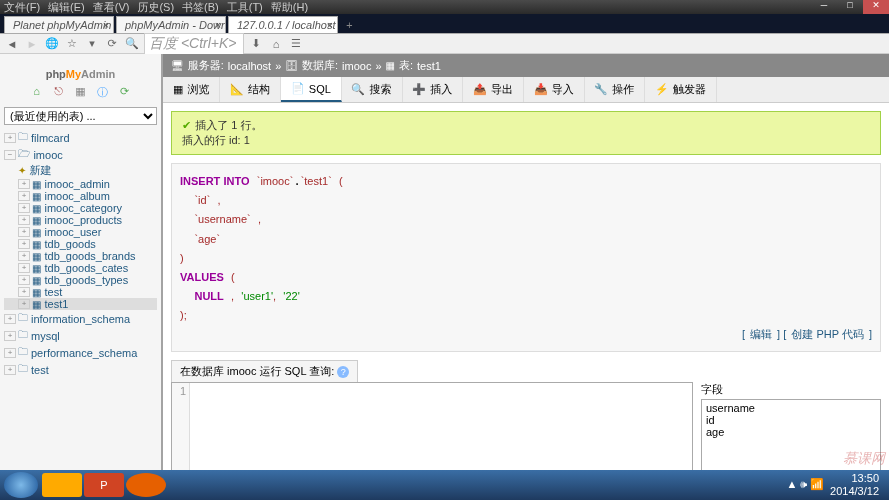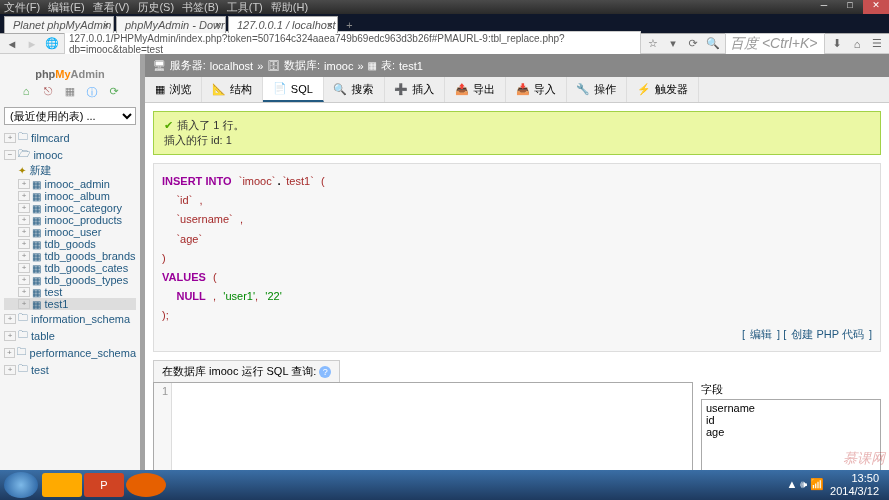--- a/index.html
+++ b/index.html
@@ -18,21 +18,21 @@
 .tab.active { background: #fff; }
 .tab-add { padding: 2px 6px; color: #888; }
 
 .url-bar { background: #f0f0f0; height: 20px; display: flex; align-items: center; padding: 2px 4px; gap: 4px; border-bottom: 1px solid #ccc; }
 .nav-btn { width: 16px; height: 16px; display: flex; align-items: center; justify-content: center; color: #666; }
 .url-input { flex: 1; background: #fff; border: 1px solid #ccc; padding: 1px 4px; font-size: 10px; color: #555; }
 .search-box { width: 100px; background: #fff; border: 1px solid #ccc; padding: 1px 4px; font-size: 14px; color: #999; font-style: italic; }
 
 
 .main { display: flex; height: 416px; }
-.sidebar { width: 145px; background: #f5f5f5; border-right: 5px solid #a3a3a3; padding: 4px; overflow: hidden; }
+.sidebar { width: 163px; background: #f5f5f5; border-right: 2px solid #a3a3a3; padding: 4px; overflow: hidden; }
 .logo { text-align: center; padding: 4px 0; }
 .logo-text { font-size: 18px; font-weight: bold; }
 .logo-text .php { color: #666; }
 .logo-text .my { color: #f80; }
 .logo-text .admin { color: #888; }
 .logo-icons { display: flex; justify-content: center; gap: 8px; margin-top: 2px; }
 .logo-icons span { display: inline-block; width: 14px; height: 14px; font-size: 11px; text-align: center; }
 .recent-select { width: 100%; border: 1px solid #aaa; background: #fff; padding: 1px; margin: 4px 0; }
 
 .tree { font-size: 11px; color: #235a81; }
@@ -120,21 +120,20 @@
       <span>127.0.0.1 / localhost / im...</span>
       <span class="close-x">×</span>
     </div>
   <div class="tab-add">+</div>
 </div>
 
 <div class="url-bar">
   <div class="nav-btn">◄</div>
   <div class="nav-btn" style="color:#ccc">►</div>
   <div class="nav-btn">🌐</div>
-  <div class="url-input">127.0.0.1/PHPMyAdmin/index.php?token=507164c324aaea749b69edc963d3b26f#PMAURL-9:tbl_replace.php?db=imooc&amp;table=test</div>
   <div class="nav-btn">☆</div>
   <div class="nav-btn">▾</div>
   <div class="nav-btn">⟳</div>
   <div class="nav-btn">🔍</div>
   <div class="search-box">百度 &lt;Ctrl+K&gt;</div>
   <div class="nav-btn">⬇</div>
   <div class="nav-btn">⌂</div>
   <div class="nav-btn">☰</div>
 </div>
 
@@ -225,21 +224,21 @@
           <span>test1</span>
         </div>
       <div class="tree-item">
           <span class="plus">+</span>
           <span class="icon">🗀</span>
           <span>information_schema</span>
         </div>
       <div class="tree-item">
           <span class="plus">+</span>
           <span class="icon">🗀</span>
-          <span>table</span>
+          <span>mysql</span>
         </div>
       <div class="tree-item">
           <span class="plus">+</span>
           <span class="icon">🗀</span>
           <span>performance_schema</span>
         </div>
       <div class="tree-item">
           <span class="plus">+</span>
           <span class="icon">🗀</span>
           <span>test</span>

